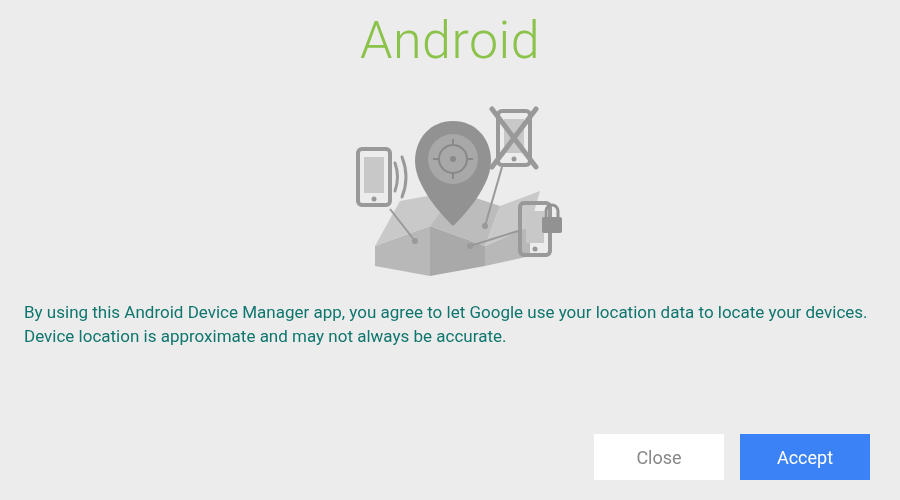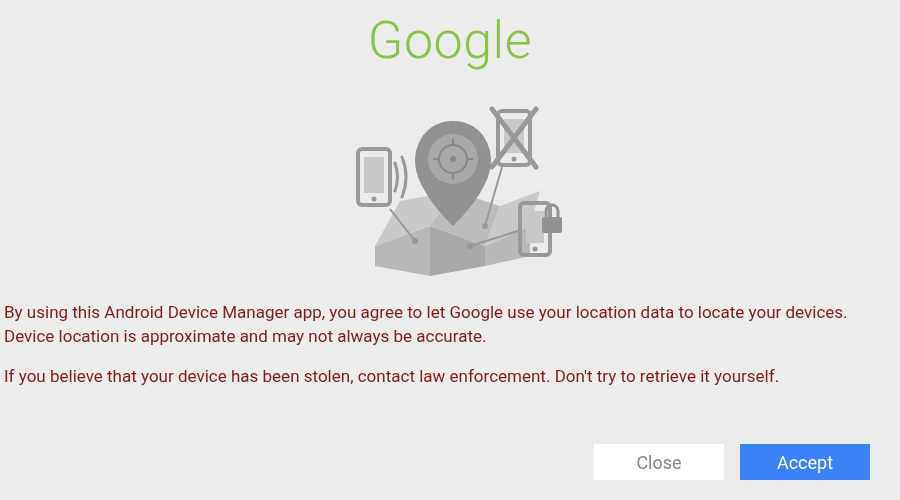--- a/index.html
+++ b/index.html
@@ -20,58 +20,58 @@
       letter-spacing: 0.5px;
     }
     .illustration {
       display: flex;
       justify-content: center;
       align-items: center;
       margin-top: 20px;
       height: 190px;
     }
     .disclaimer {
-      padding: 0 4px;
+      padding: 0 24px;
       margin-top: 20px;
-      color: #7f1d1d;
+      color: #0f766e;
       font-size: 17px;
       line-height: 1.4;
     }
     .disclaimer p { margin-bottom: 16px; }
     .buttons {
       position: absolute;
       bottom: 20px;
       right: 30px;
       display: flex;
       gap: 16px;
     }
     .btn {
       width: 130px;
-      height: 36px;
+      height: 46px;
       display: flex;
       align-items: center;
       justify-content: center;
       font-size: 18px;
       cursor: pointer;
       border: none;
       font-family: inherit;
     }
     .btn-close {
       background: #ffffff;
       color: #888;
     }
     .btn-accept {
       background: #3b82f6;
       color: #ffffff;
     }
   </style>
 </head>
 <body>
 
-<h1 class="title">Google</h1>
+<h1 class="title">Android</h1>
 
 <div class="illustration">
   <svg width="260" height="190" viewBox="0 0 260 190">
 
     <g>
       <polygon points="55,155 110,135 110,185 55,175" fill="#b8b8b8"></polygon>
       <polygon points="110,135 165,155 165,175 110,185" fill="#a9a9a9"></polygon>
       <polygon points="165,155 210,135 210,165 165,175" fill="#b8b8b8"></polygon>
       <polygon points="55,155 80,110 135,100 110,135" fill="#c9c9c9"></polygon>
       <polygon points="110,135 135,100 180,115 165,155" fill="#bcbcbc"></polygon>
@@ -116,19 +116,18 @@
       <rect x="222" y="126" width="20" height="16" rx="2" fill="#929292"></rect>
       <path d="M226 126 v-6 a6 6 0 0 1 12 0 v6" fill="none" stroke="#929292" stroke-width="3"></path>
     </g>
     <line x1="198" y1="140" x2="150" y2="155" stroke="#999" stroke-width="2"></line>
     <circle cx="150" cy="155" r="3" fill="#999"></circle>
   </svg>
 </div>
 
 <div class="disclaimer">
   <p>By using this Android Device Manager app, you agree to let Google use your location data to locate your devices. Device location is approximate and may not always be accurate.</p>
-  <p>If you believe that your device has been stolen, contact law enforcement. Don't try to retrieve it yourself.</p>
 </div>
 
 <div class="buttons">
   <button class="btn btn-close">Close</button>
   <button class="btn btn-accept">Accept</button>
 </div>
 
 </body></html>

